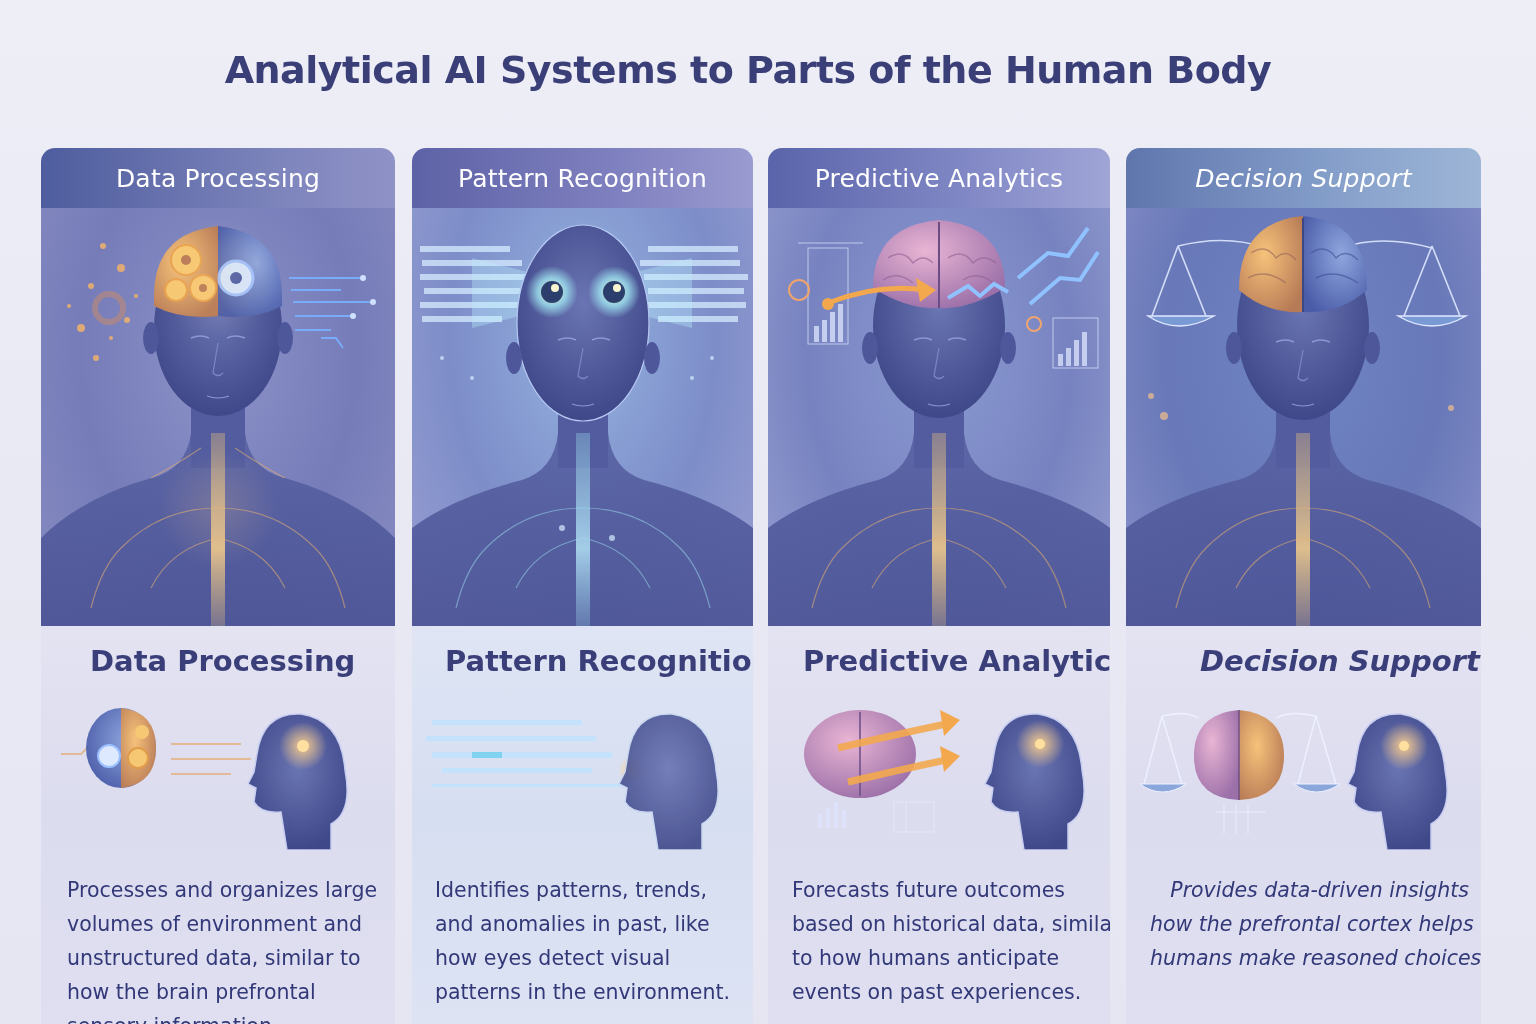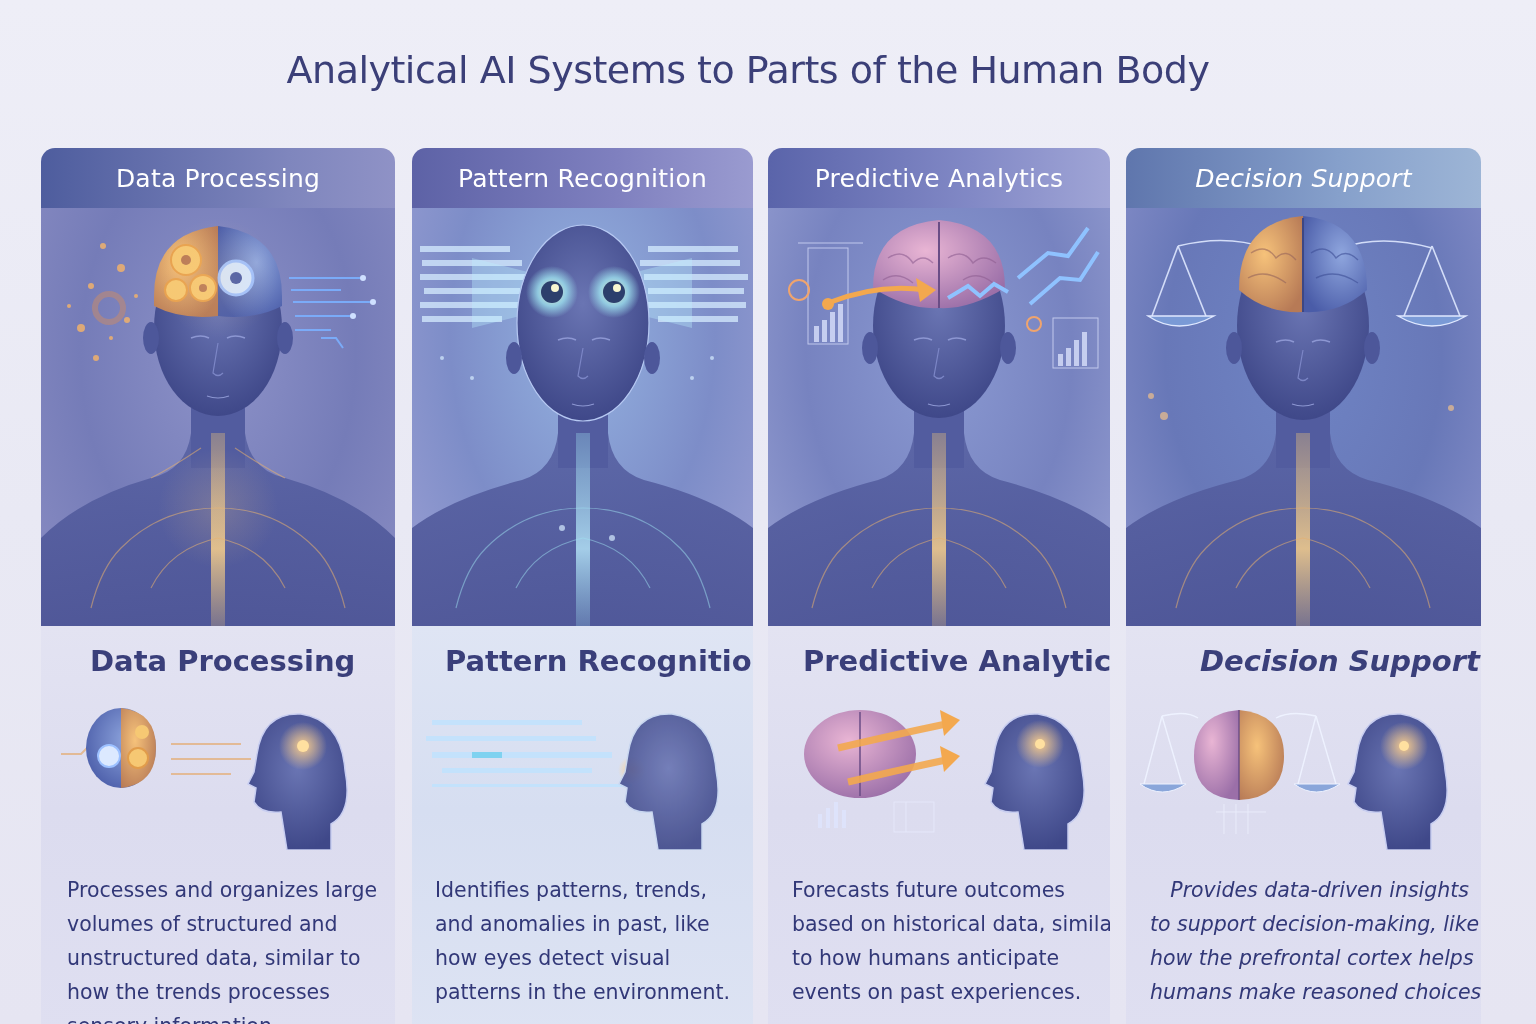--- a/index.html
+++ b/index.html
@@ -4,21 +4,21 @@
 <style>
   * { box-sizing: border-box; margin: 0; padding: 0; }
   html, body { width: 1536px; height: 1024px; overflow: hidden; }
   body {
     font-family: "DejaVu Sans", "Liberation Sans", sans-serif;
     background: linear-gradient(180deg, #eeeef7 0%, #e9e9f4 50%, #e6e5f2 100%);
     position: relative;
   }
   .page-title {
     position: absolute; left: 0; width: 1496px; top: 48px;
-    text-align: center; font-size: 38px; font-weight: normal; color: #3b3f78;
+    text-align: center; font-size: 38px; font-weight: bold; color: #3b3f78;
     letter-spacing: -0.5px;
   }
   .card {
     position: absolute; top: 148px; height: 888px;
     border-radius: 14px 14px 0 0; overflow: hidden;
   }
   .card-header {
     height: 60px; display: flex; align-items: center; justify-content: center;
     color: #ffffff; font-size: 25px; letter-spacing: 0.2px;
   }
@@ -178,23 +178,23 @@
         <circle cx="97" cy="74" r="10" fill="#f6c873" stroke="#e19c4b" stroke-width="2"></circle>
         <circle cx="101" cy="48" r="7" fill="#f6c873"></circle>
 
         <path d="M290 166 L290 140 Q312 128 304 86 Q300 36 260 30 Q222 28 216 70 L213 88 L207 100 L215 104 L213 118 Q220 130 240 128 L246 166 Z" fill="url(#skin)" stroke="#c7cdf0" stroke-width="1.5"></path>
         <circle cx="262" cy="62" r="24" fill="url(#glow)"></circle>
         <circle cx="262" cy="62" r="6" fill="#ffe0a0"></circle>
       </svg>
     </div>
     <p class="desc" style="left:26px;">
       <span>Processes and organizes large</span>
-      <span>volumes of structured and</span>
+      <span>volumes of environment and</span>
       <span>unstructured data, similar to</span>
-      <span>how the trends processes</span>
+      <span>how the brain prefrontal</span>
       <span>sensory information.</span>
     </p>
   </div>
 </section>
 
 <section class="card" style="left:412px;width:341px;">
   <div class="card-header" style="background:linear-gradient(90deg,#5d62a6 0%,#7f80bf 60%,#9a9bd0 100%);">Pattern Recognition</div>
   <div class="hero" style="background:radial-gradient(ellipse at 50% 30%,#94b2e0 0%,#7d8dc8 55%,#9b9fd3 100%);">
     <svg width="341" height="418" viewBox="0 0 341 418">
 
@@ -437,18 +437,17 @@
           <line x1="110" y1="120" x2="110" y2="150"></line>
             <line x1="122" y1="120" x2="122" y2="150"></line>
         </g>
         <path d="M305 166 L305 140 Q327 128 319 86 Q315 36 275 30 Q237 28 231 70 L228 88 L222 100 L230 104 L228 118 Q235 130 255 128 L261 166 Z" fill="url(#skin)" stroke="#c7cdf0" stroke-width="1.5"></path>
         <circle cx="278" cy="62" r="24" fill="url(#glow)"></circle>
         <circle cx="278" cy="62" r="5" fill="#ffe0a0"></circle>
       </svg>
     </div>
     <p class="desc" style="left:24px;text-align:right;">
       <span>Provides data-driven insights</span>
-      <span>to support decision-making, like</span>
       <span>how the prefrontal cortex helps</span>
       <span>humans make reasoned choices.</span>
     </p>
   </div>
 </section>
 
 </body></html>

